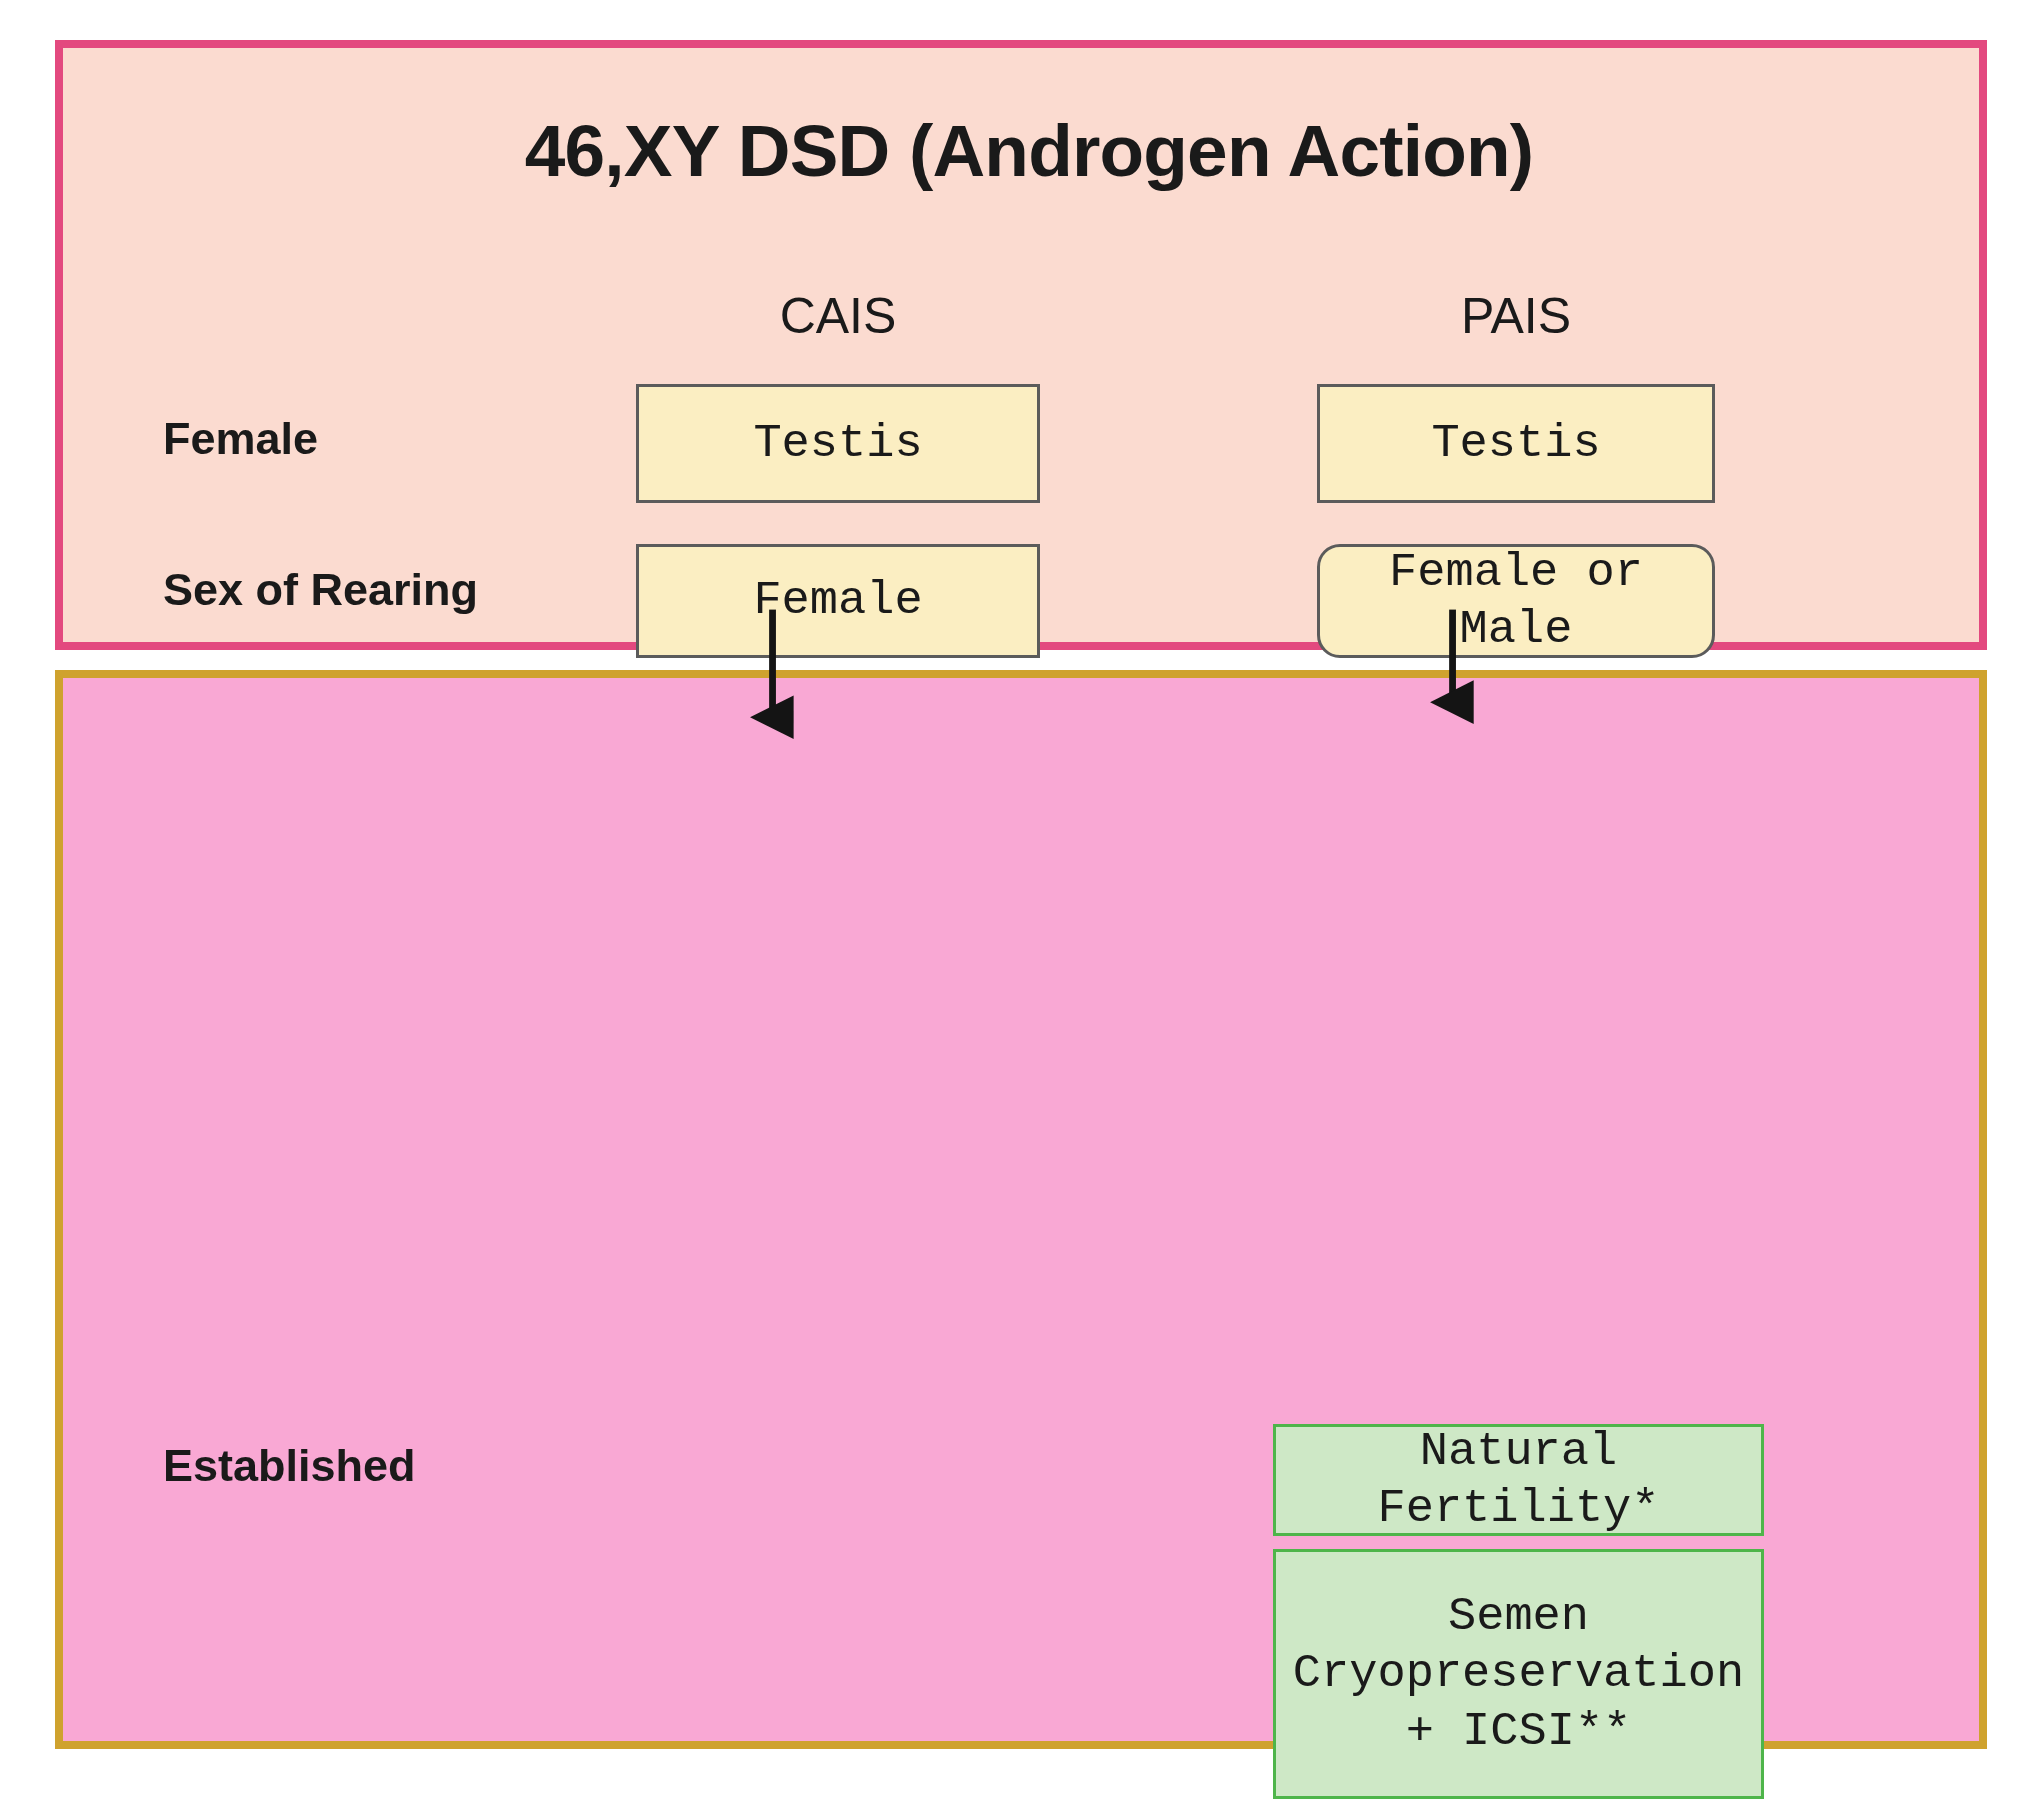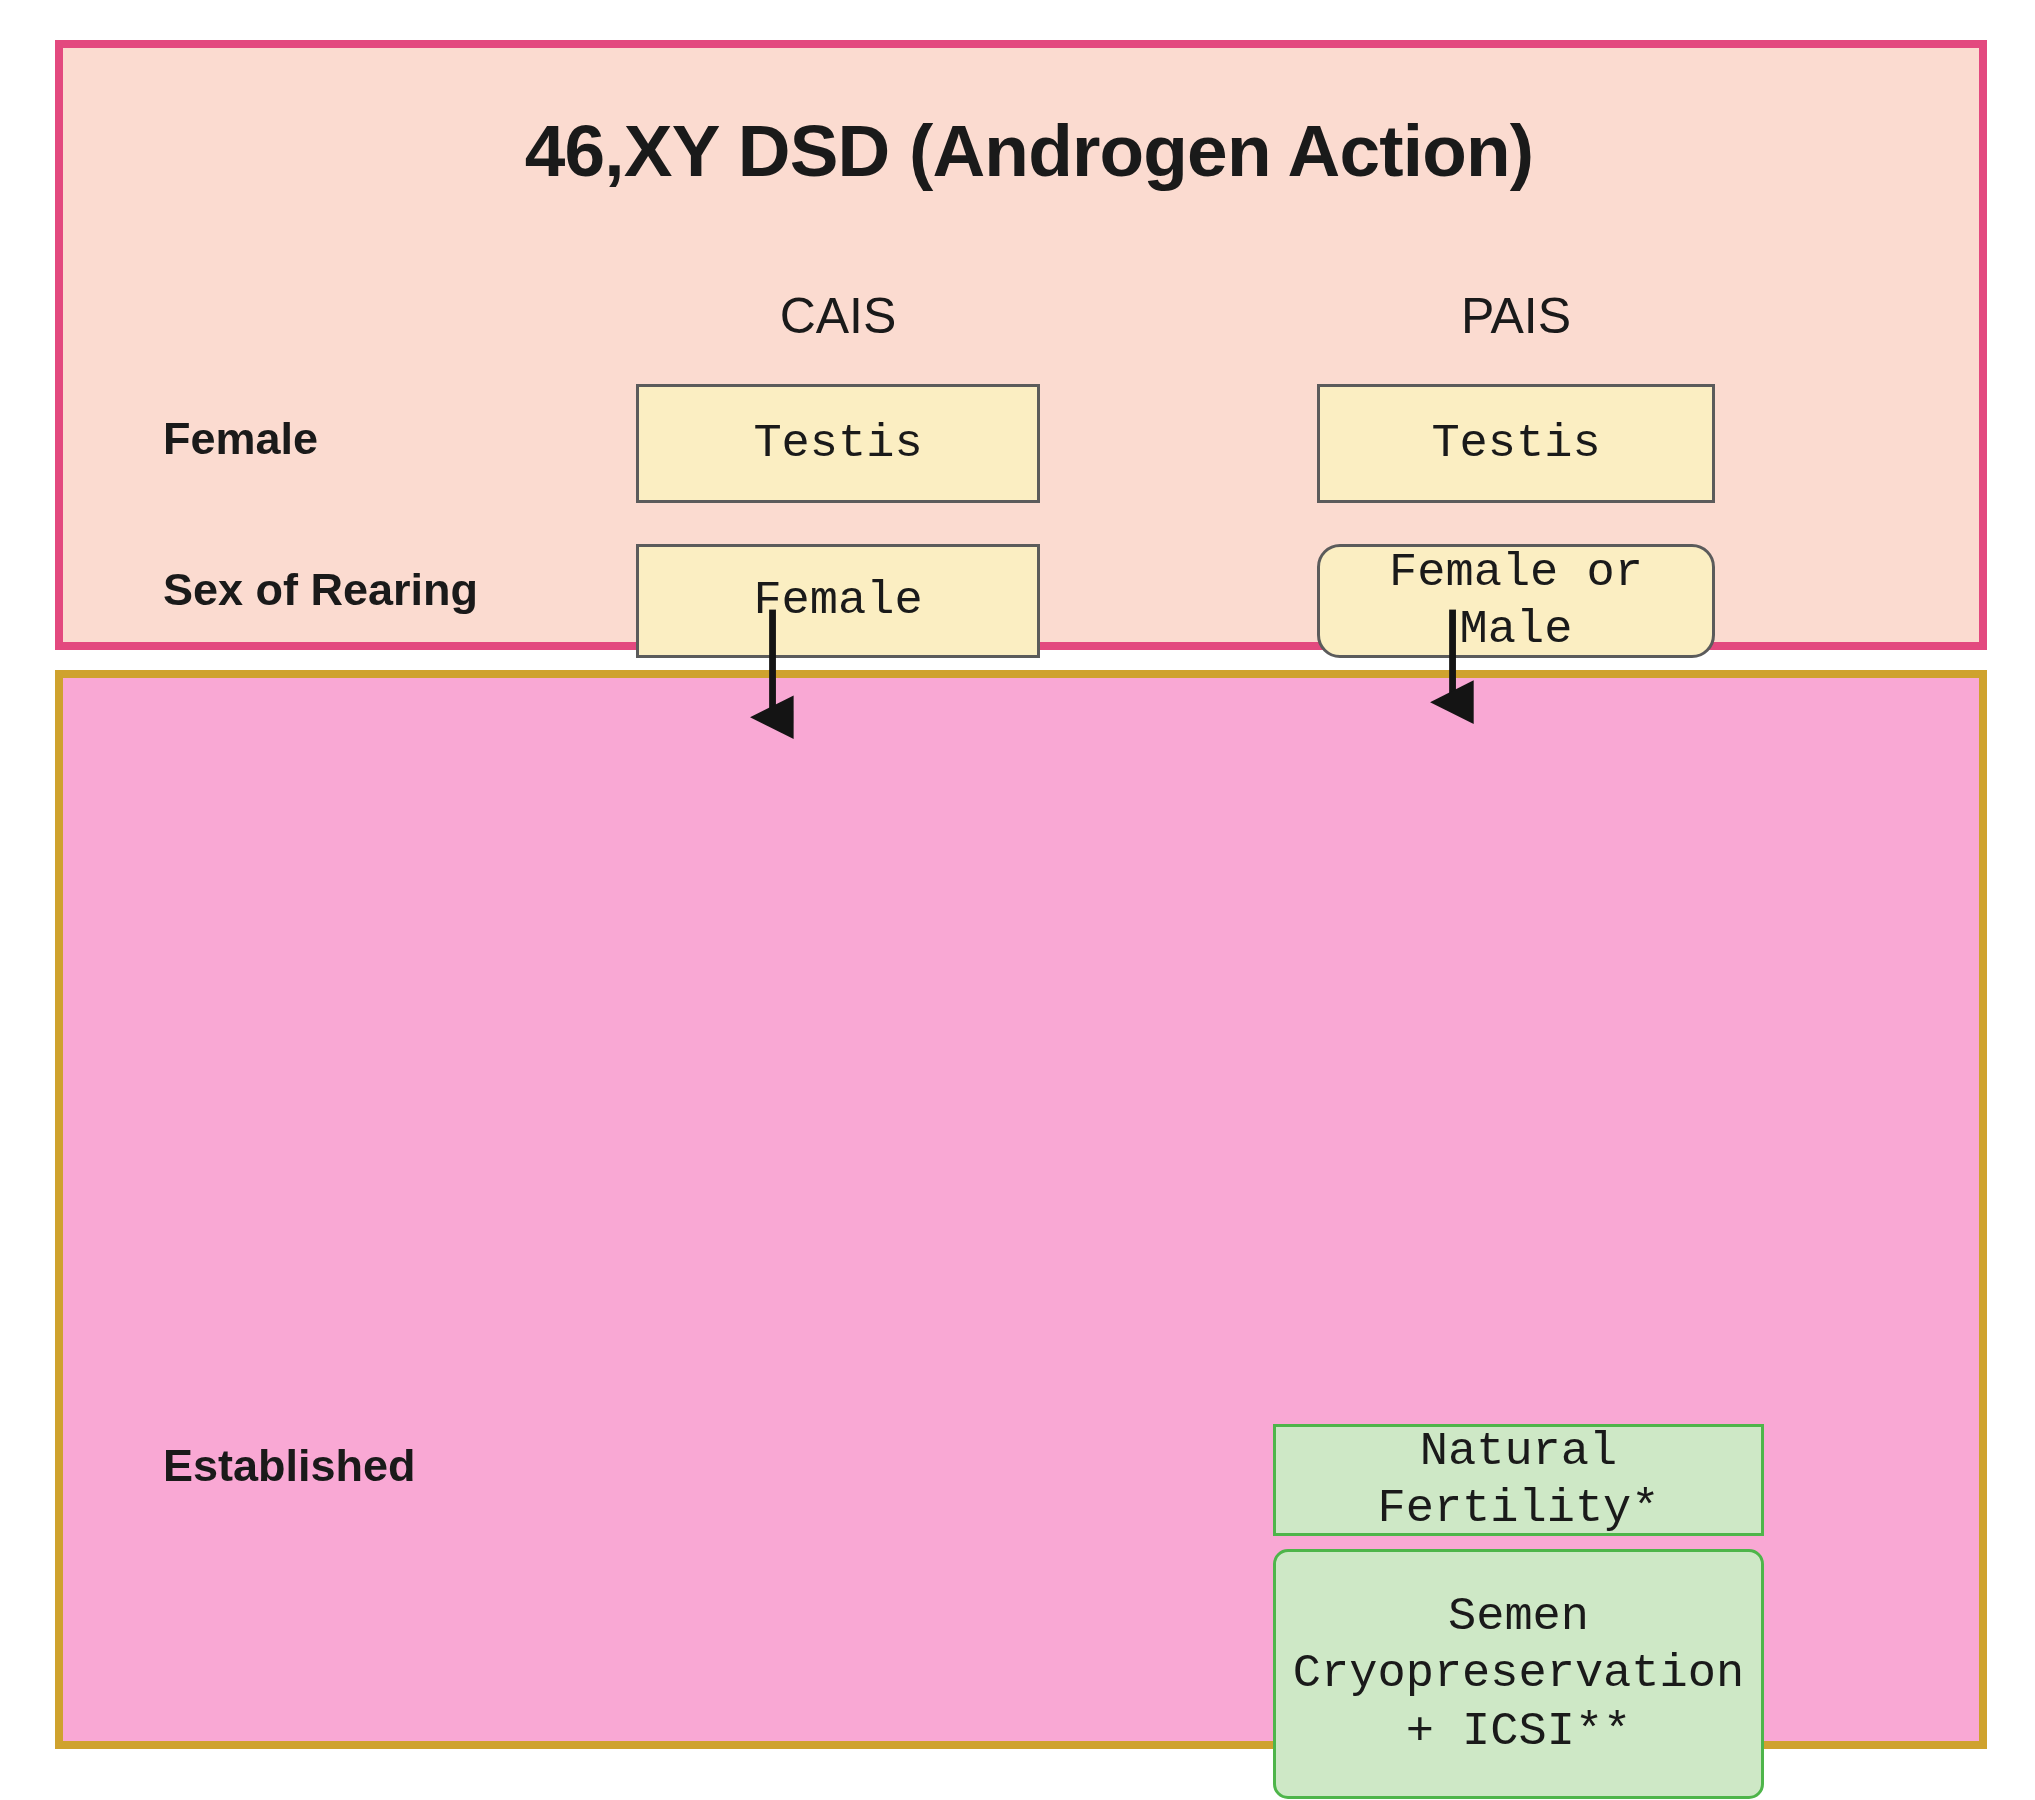--- a/index.html
+++ b/index.html
@@ -106,21 +106,21 @@
   }
 
   
   .b-testis-cais   { left: 573px;  top: 336px; width: 404px; height: 119px; }
   .b-testis-pais   { left: 1254px; top: 336px; width: 398px; height: 119px; }
   .b-female        { left: 573px;  top: 496px; width: 404px; height: 114px; }
   .b-female-male   { left: 1254px; top: 496px; width: 398px; height: 114px; border-radius: 23px; }
 
   
   .b-natural       { left: 1210px; top: 746px;  width: 491px; height: 112px; }
-  .b-semen         { left: 1210px; top: 871px; width: 491px; height: 250px; border-radius: 15px; }
+  .b-semen         { left: 1210px; top: 871px; width: 491px; height: 250px; }
 
   
   .arrow-svg {
     position: absolute;
     left: 0; top: 0;
     width: 2035px;
     height: 1800px;
     pointer-events: none;
   }
 </style>

